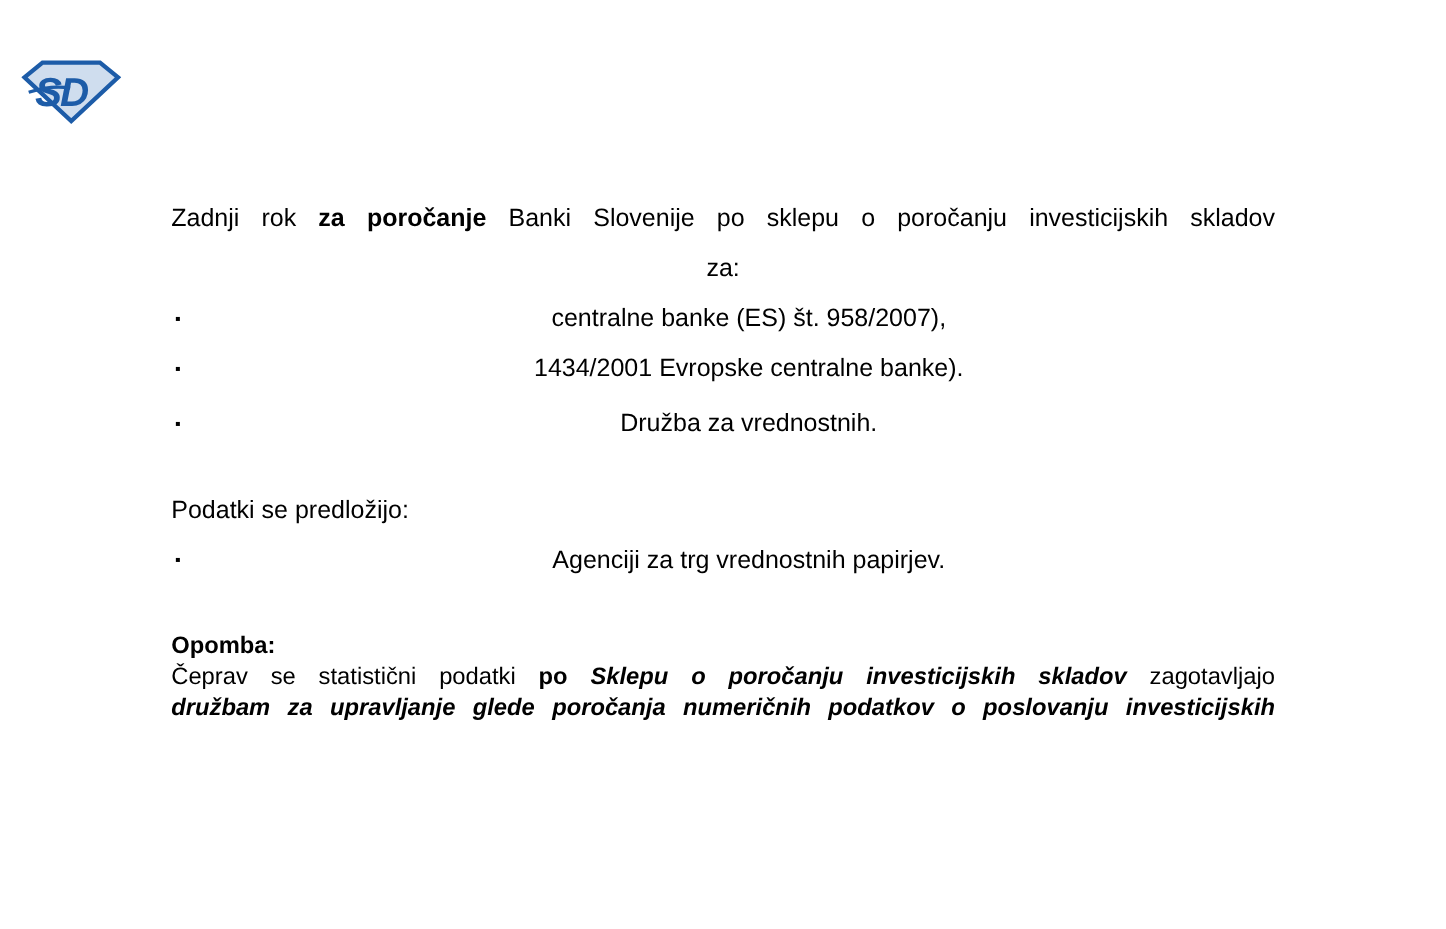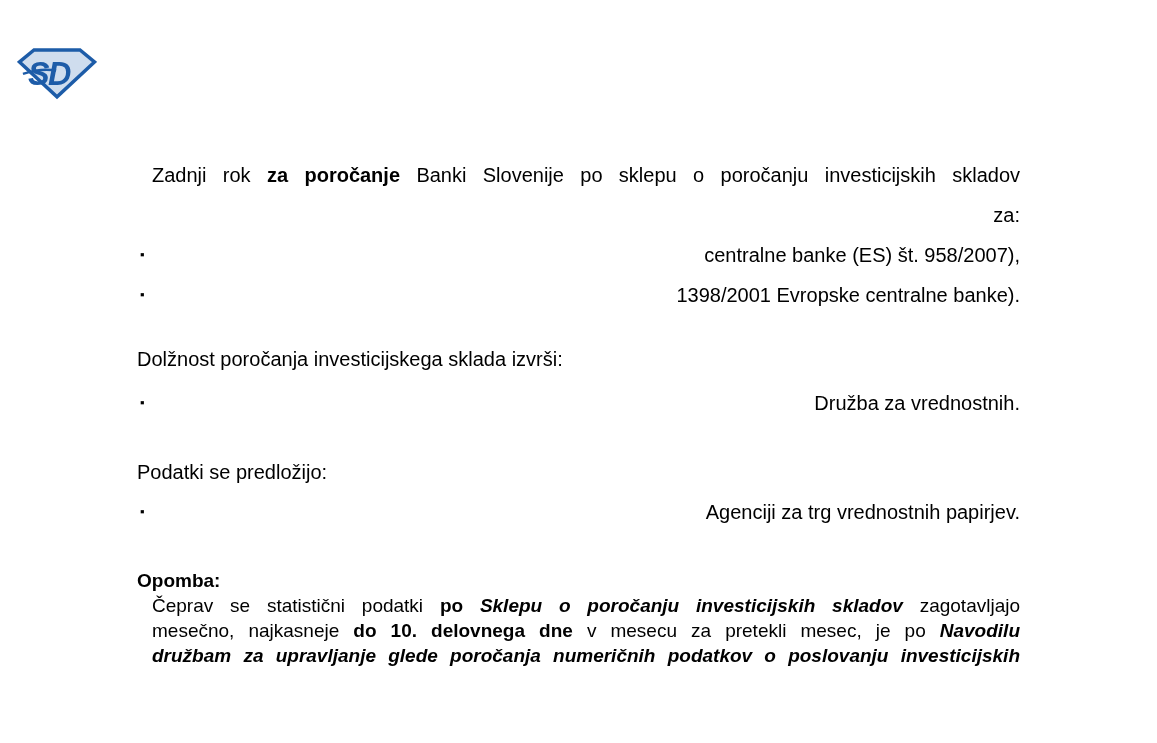--- a/index.html
+++ b/index.html
@@ -30,23 +30,23 @@
     width: 883px;
     font-size: 20px;
     line-height: 40px;
     color: #000000;
   }
 
   p, ul { margin: 0; padding: 0; }
   ul { list-style: none; }
 
   
-  .jline { display: block; text-align: justify; text-align-last: justify; margin-left: 15px; }
+  .jline { display: block; text-align: justify; text-align-last: justify; }
   
-  .lline { display: block; text-align: right; }
+  .lline { display: block; text-align: center; }
 
   .b  { font-weight: bold; }
   .bi { font-weight: bold; font-style: italic; }
 
   li { position: relative; padding-left: 41px; }
   .marker {
     position: absolute;
     left: 3px;
     top: 0;
     font-size: 13px;
@@ -83,25 +83,24 @@
       <span class="lline">za:</span>
     </p>
 
     <ul>
       <li>
         <span class="marker">▪</span>
         <span class="lline">centralne banke (ES) št. 958/2007),</span>
       </li>
       <li>
         <span class="marker">▪</span>
-        <span class="lline">1398/2001 Evropske centralne banke).</span>
+        <span class="lline">1434/2001 Evropske centralne banke).</span>
       </li>
     </ul>
 
-    <p class="heading-gap-1">Dolžnost poročanja investicijskega sklada izvrši:</p>
 
     <ul class="bullet-gap">
       <li>
         <span class="marker">▪</span>
         <span class="lline">Družba za vrednostnih.</span>
       </li>
     </ul>
 
     <p class="heading-gap-2">Podatki se predložijo:</p>
 
@@ -109,19 +108,18 @@
       <li>
         <span class="marker">▪</span>
         <span class="lline">Agenciji za trg vrednostnih papirjev.</span>
       </li>
     </ul>
 
     <div class="note">
       <p class="b">Opomba:</p>
       <p>
         <span class="jline"><span>Čeprav se statistični podatki </span><span class="b">po </span><span class="bi">Sklepu o poročanju investicijskih skladov</span><span> zagotavljajo</span></span>
-        <span class="jline"><span>mesečno, najkasneje </span><span class="b">do 10. delovnega dne</span><span> v mesecu za pretekli mesec, je po </span><span class="bi">Navodilu</span></span>
         <span class="jline"><span class="bi">družbam za upravljanje glede poročanja numeričnih podatkov o poslovanju investicijskih</span></span>
       </p>
     </div>
 
   </div>
 </div>
 
 </body></html>

